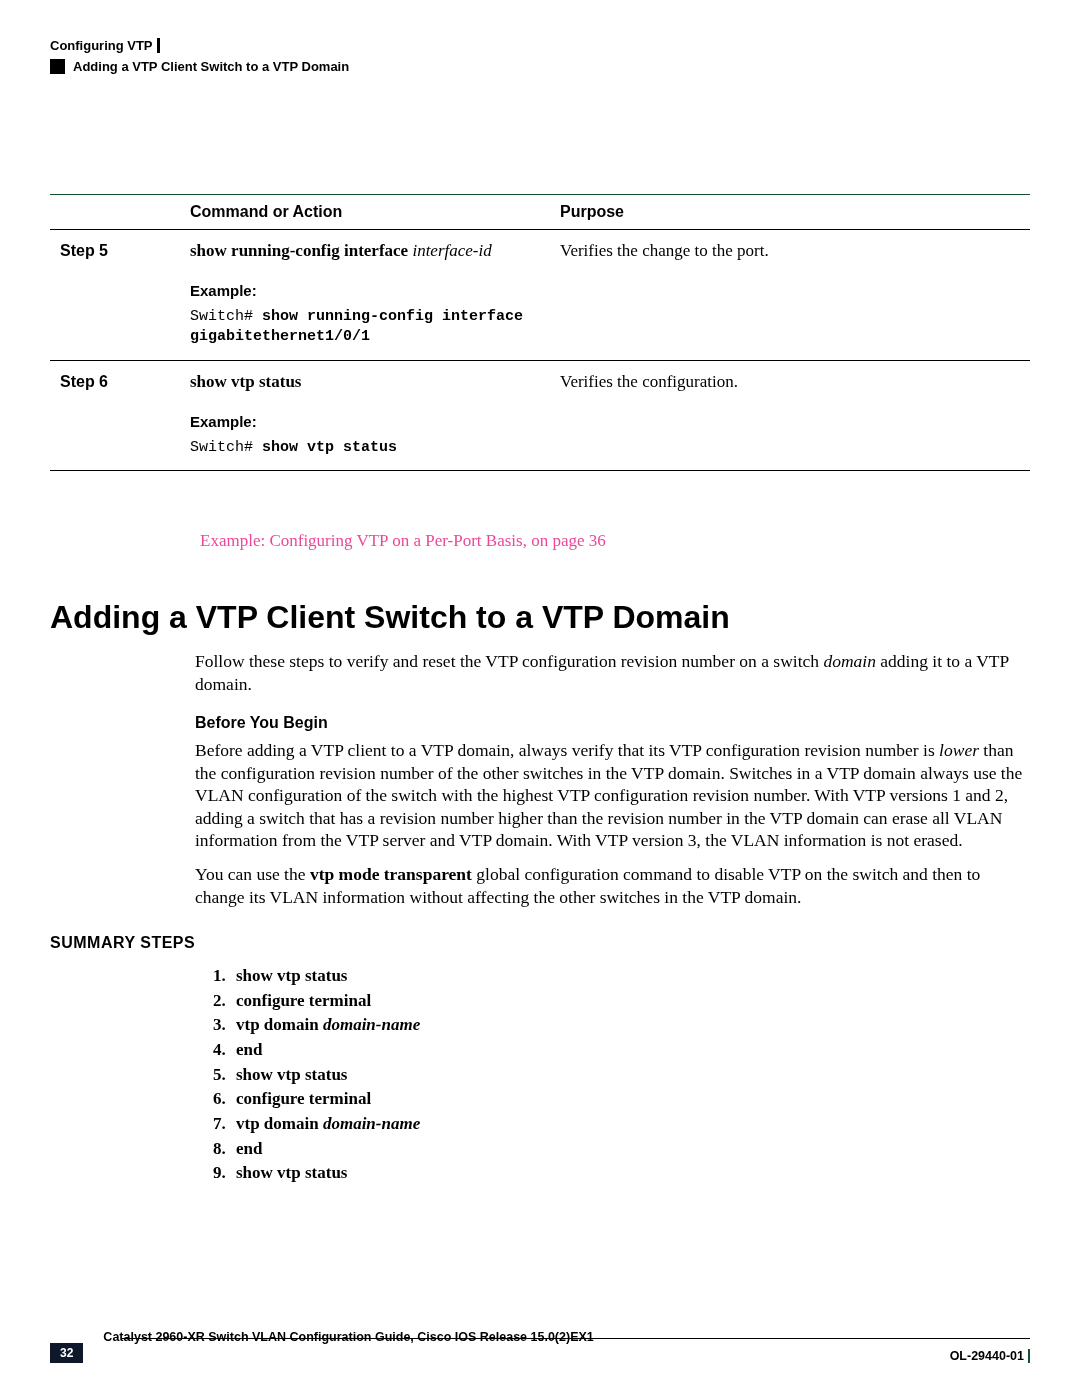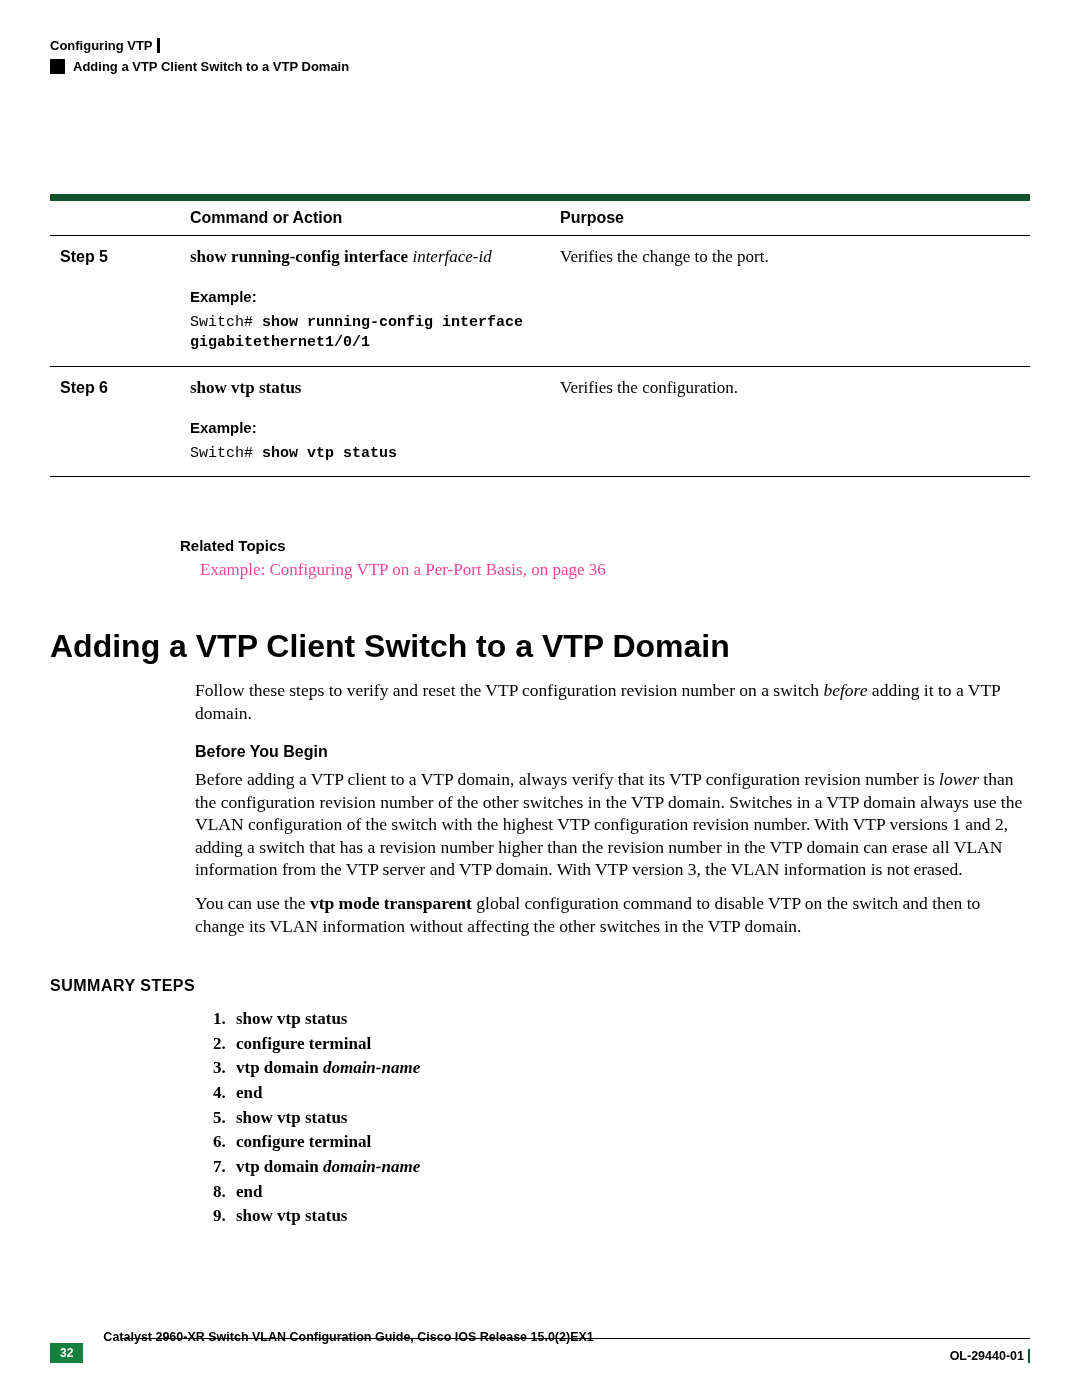--- a/index.html
+++ b/index.html
@@ -34,21 +34,21 @@
     border-right: 3px solid #000;
   }
   .table-wrap { margin-top: 120px; }
   table.steps {
     border-collapse: collapse;
     width: 100%;
     font-size: 17px;
     table-layout: fixed;
   }
   table.steps th {
-    border-top: 7px solid #14532d;
+    border-top: 1px solid #14532d;
     border-bottom: 1px solid #000;
     font-family: Arial, Helvetica, sans-serif;
     font-weight: 700;
     font-size: 16px;
     text-align: left;
     padding: 8px 10px 8px 10px;
   }
   table.steps td {
     border-top: 1px solid #a16207;
     border-bottom: 1px solid #000;
@@ -115,21 +115,21 @@
     font-size: 16px;
     margin-top: 18px;
     margin-bottom: 6px;
   }
   .body-italic { font-style: italic; }
   .summary-heading {
     font-family: Arial, Helvetica, sans-serif;
     font-weight: 700;
     font-size: 16px;
     letter-spacing: 0.5px;
-    margin-top: 40px;
+    margin-top: 26px;
     margin-left: 0;
   }
   ol.summary {
     margin-left: 180px;
     margin-top: 12px;
     font-size: 17px;
     font-weight: 700;
     line-height: 1.45;
   }
   ol.summary li { padding-left: 6px; }
@@ -145,21 +145,21 @@
     margin-left: 72px;
     margin-bottom: 4px;
   }
   .footer-content {
     display: flex;
     justify-content: space-between;
     align-items: flex-end;
   }
   .footer-left { display: flex; align-items: center; gap: 0; }
   .page-box {
-    background: #15803d;
+    background: #0f172a;
     color: #fff;
     font-family: Arial, Helvetica, sans-serif;
     font-weight: 700;
     font-size: 12px;
     padding: 3px 10px;
   }
   .footer-title {
     font-family: Arial, Helvetica, sans-serif;
     font-weight: 700;
     font-size: 12.5px;
@@ -218,29 +218,28 @@
           <div class="example-label">Example:</div>
           <div class="code-block"><span>Switch# </span><span class="code-bold">show vtp status</span></div>
         </td>
         <td>Verifies the configuration.</td>
       </tr>
     </tbody>
   </table>
 </div>
 
 <div class="related">
-  <div class="related-title">Related Topics</div>
   <div class="related-link">Example: Configuring VTP on a Per-Port Basis,  on page 36</div>
 </div>
 
 <h1 class="section-title">Adding a VTP Client Switch to a VTP Domain</h1>
 
 <div class="body-text">
   <p>
-    <span>Follow these steps to verify and reset the VTP configuration revision number on a switch </span><span class="body-italic">before</span><span> adding it to a VTP domain.</span>
+    <span>Follow these steps to verify and reset the VTP configuration revision number on a switch </span><span class="body-italic">domain</span><span> adding it to a VTP domain.</span>
   </p>
   <div class="subhead">Before You Begin</div>
   <p>
     <span>Before adding a VTP client to a VTP domain, always verify that its VTP configuration revision number is </span><span class="body-italic">lower</span><span> than the configuration revision number of the other switches in the VTP domain. Switches in a VTP domain always use the VLAN configuration of the switch with the highest VTP configuration revision number. With VTP versions 1 and 2, adding a switch that has a revision number higher than the revision number in the VTP domain can erase all VLAN information from the VTP server and VTP domain. With VTP version 3, the VLAN information is not erased.</span>
   </p>
   <p>
     <span>You can use the </span><span class="cmd-bold">vtp mode transparent</span><span> global configuration command to disable VTP on the switch and then to change its VLAN information without affecting the other switches in the VTP domain.</span>
   </p>
 </div>
 

